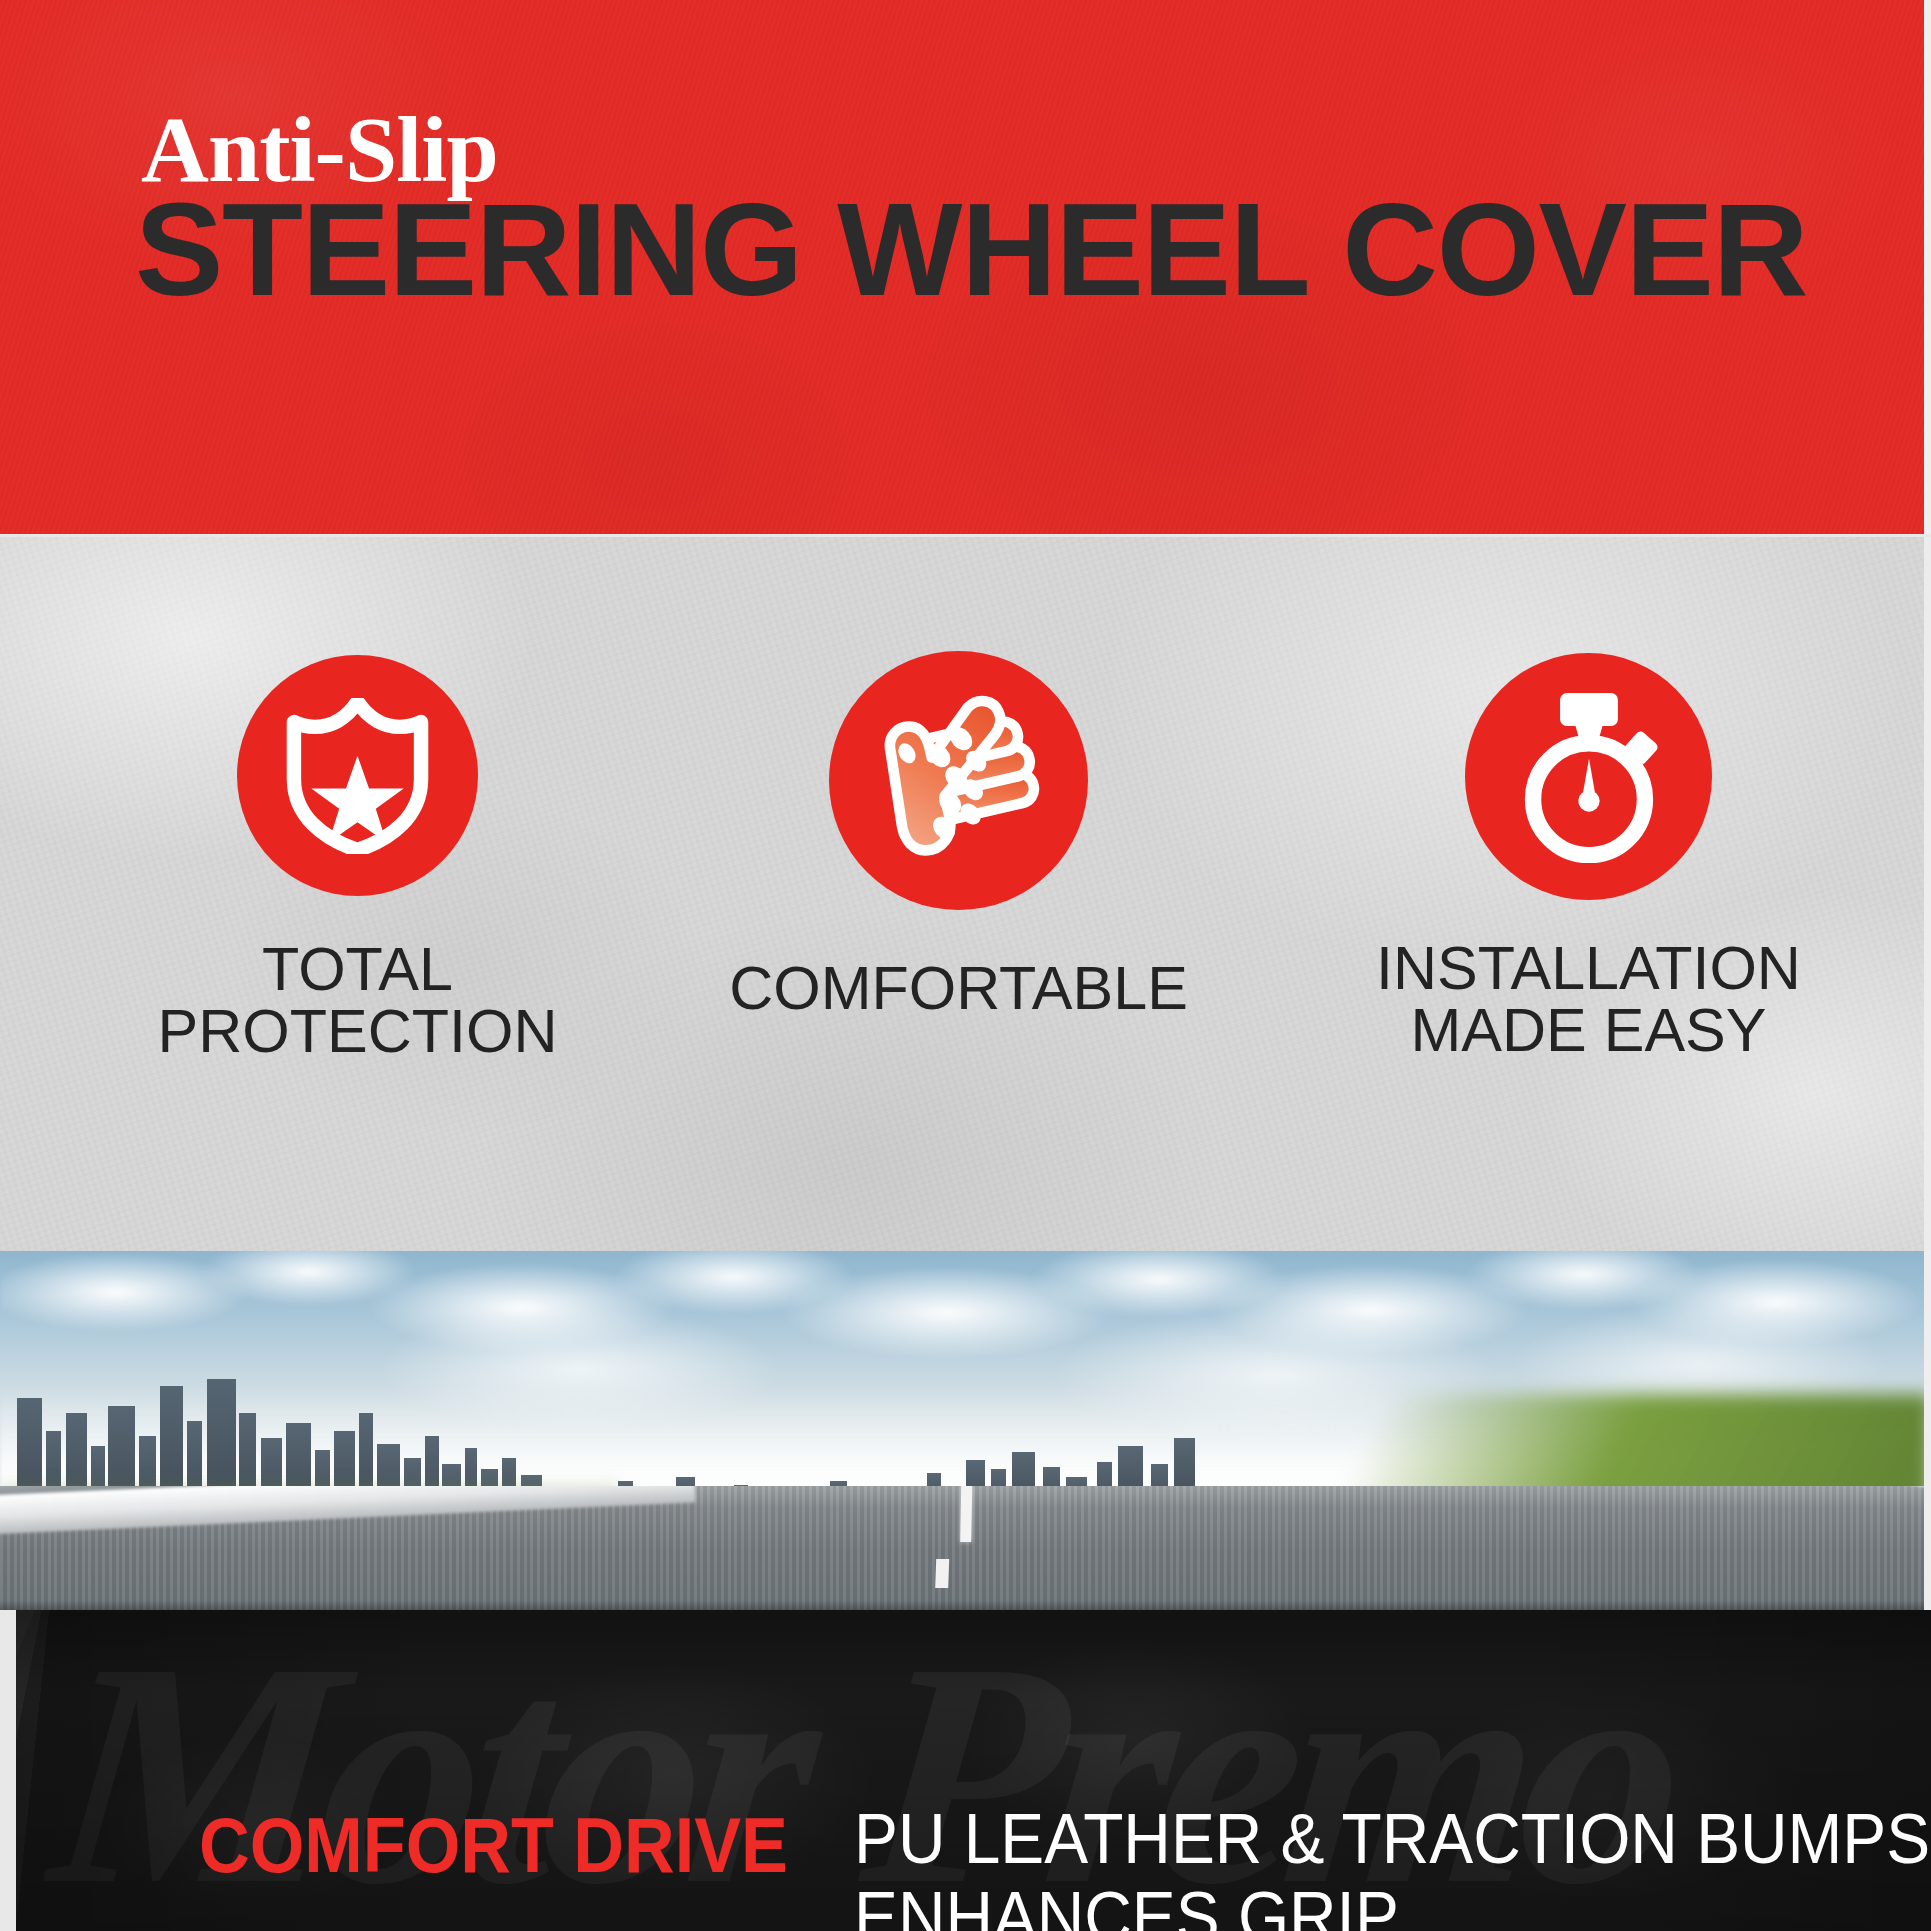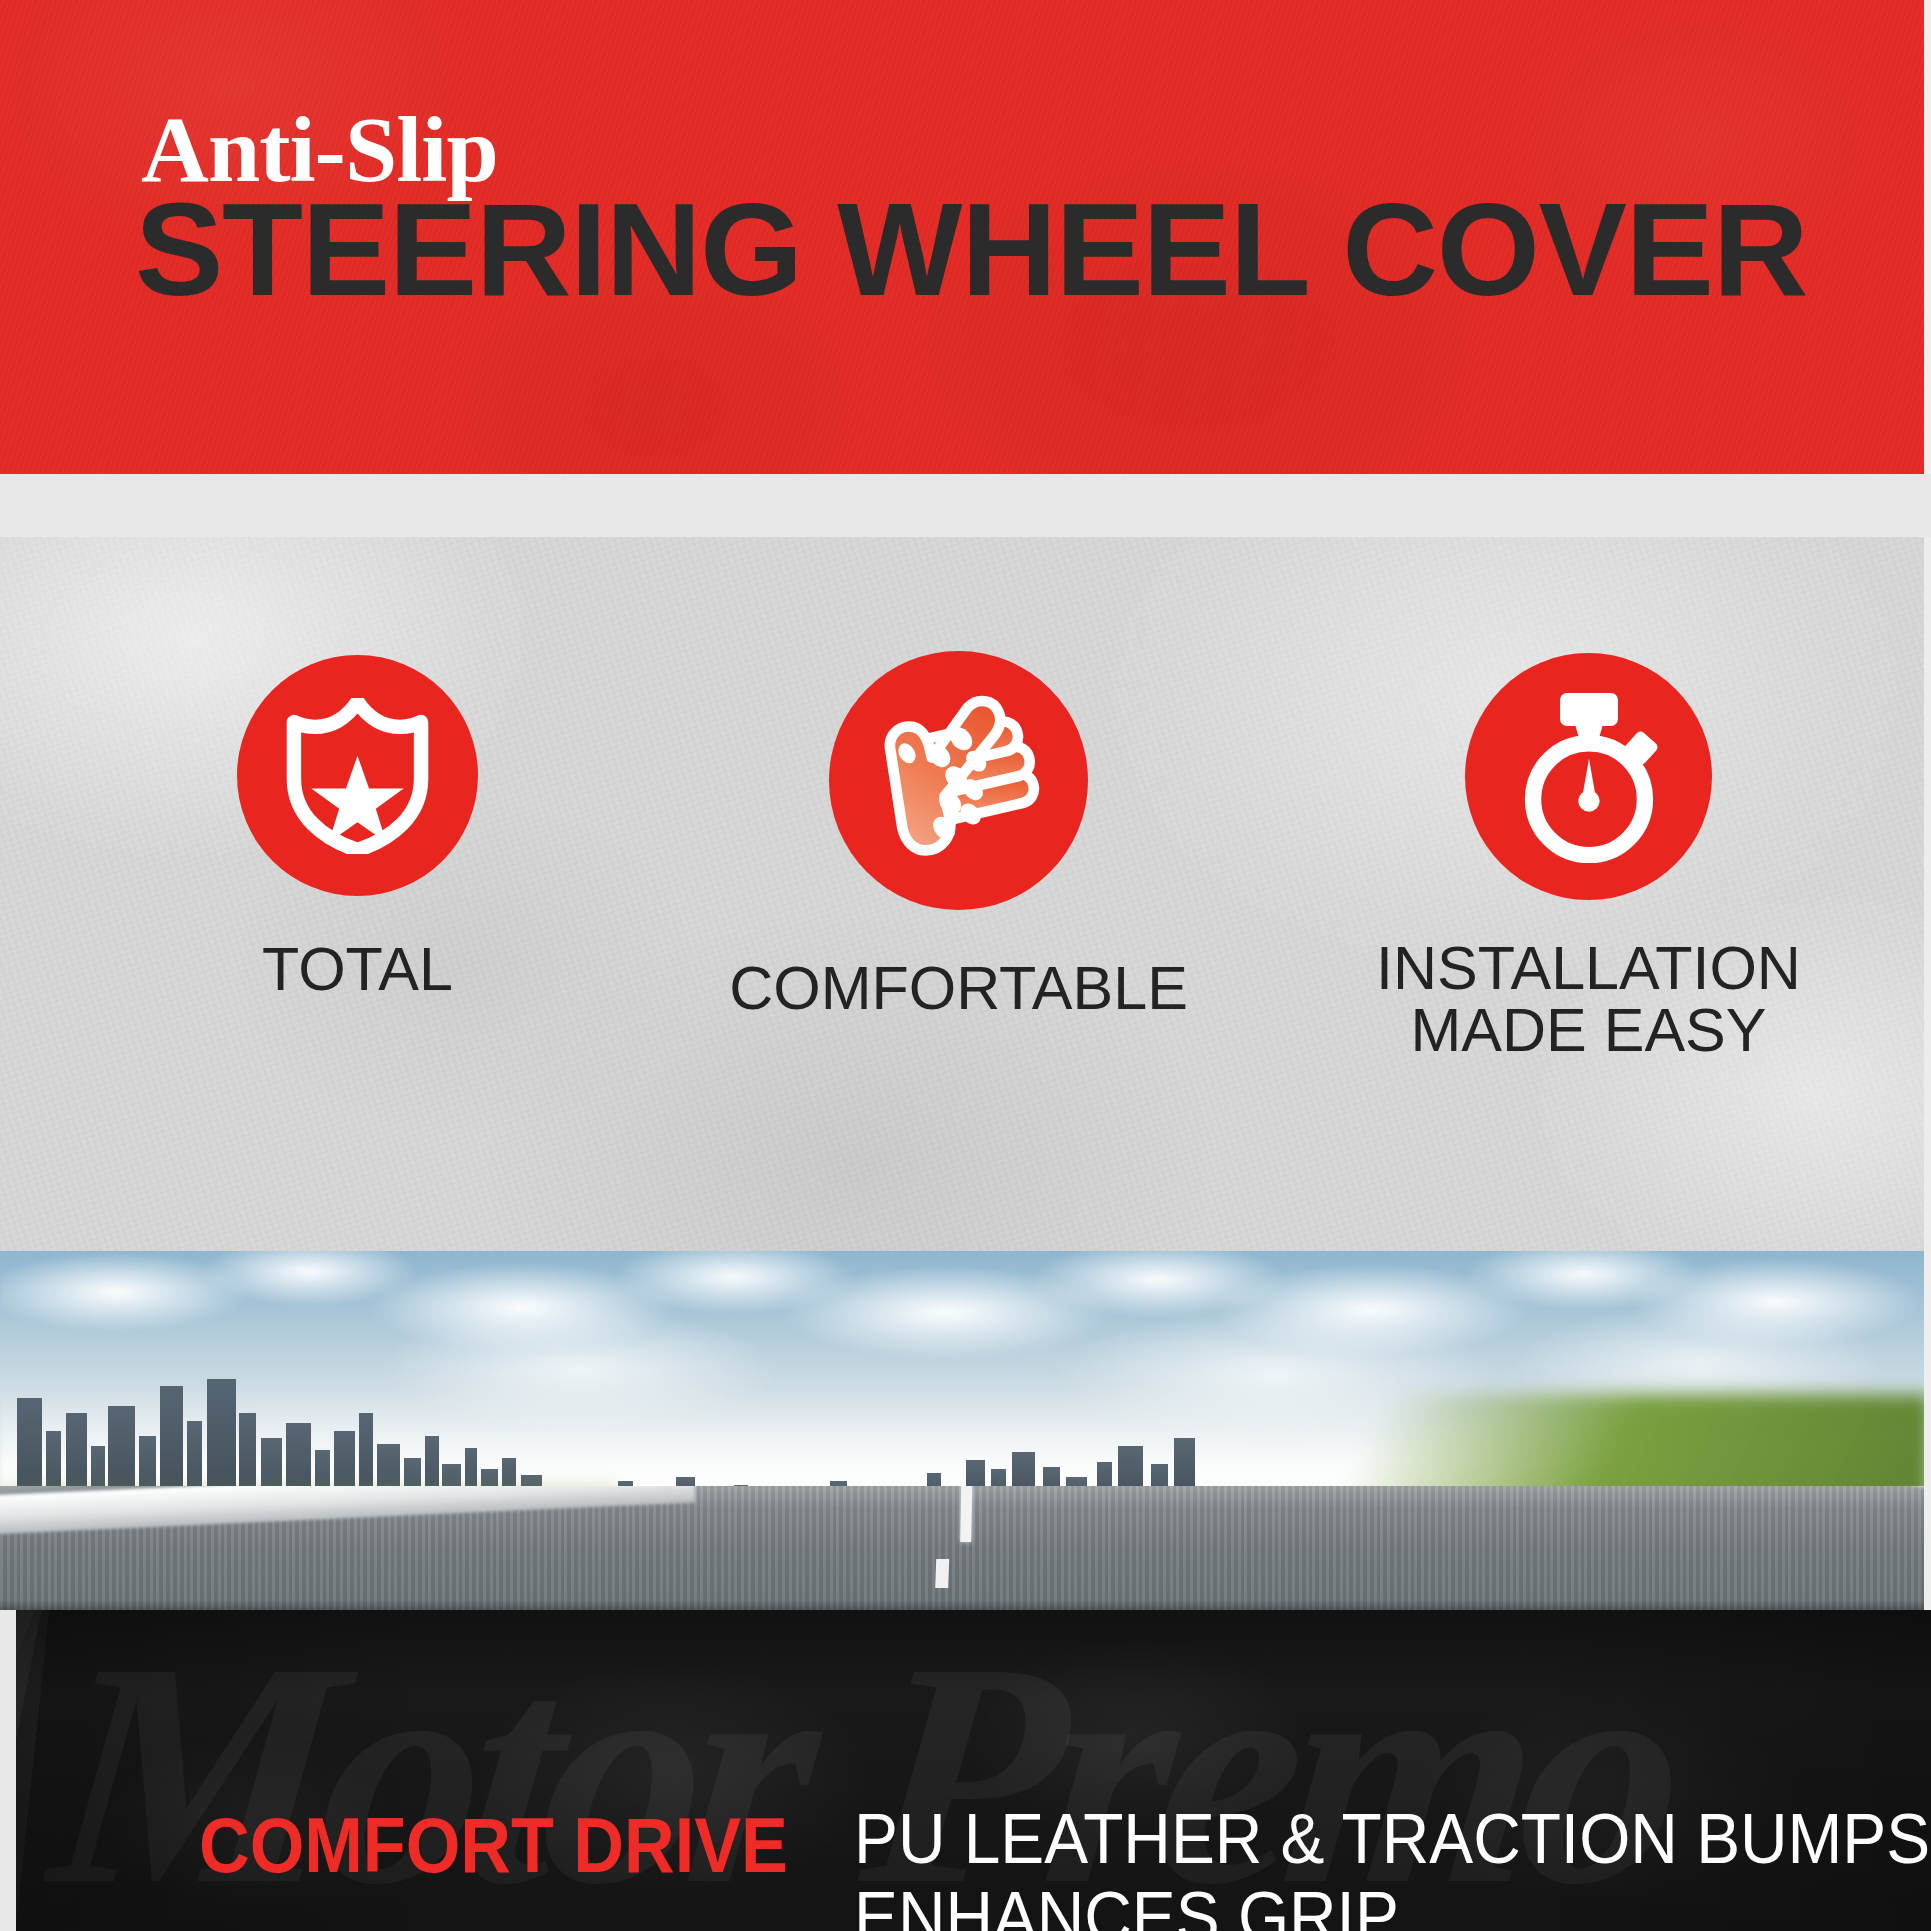--- a/index.html
+++ b/index.html
@@ -11,21 +11,21 @@
   }
   #poster {
     position:relative;
     width:1931px; height:1931px;
     overflow:hidden;
     background:#e8e8e8;
   }
 
   
   .band-red {
-    position:absolute; left:0; top:0; width:1931px; height:474px;
+    position:absolute; left:0; top:0; width:1931px; height:534px;
     background:#e32a25;
     overflow:hidden;
   }
   .band-red .paper {
     position:absolute; inset:0;
     background:
       radial-gradient(ellipse 367px 251px at 12% 18%, rgba(255,255,255,.055), transparent 70%),
       radial-gradient(ellipse 444px 290px at 62% 72%, rgba(0,0,0,.045), transparent 72%),
       radial-gradient(ellipse 290px 212px at 88% 30%, rgba(255,255,255,.04), transparent 70%),
       radial-gradient(ellipse 328px 232px at 34% 86%, rgba(0,0,0,.035), transparent 72%),
@@ -332,20 +332,21 @@
                        L 140 25
                        C 134 28 126 30 118 30
                        C 102 30 86 22 74 4 Z" fill="none" stroke="#ffffff" stroke-width="15" stroke-linejoin="round"></path>
 
               <path d="M74 60 L86 94 L122 94 L93 115 L104 150 L74 129 L44 150 L55 115 L26 94 L62 94 Z" fill="#ffffff"></path>
             </svg>
           </span>
         </div>
         <div class="feat-label">
           <span>TOTAL</span>
+          <span class="l2">PROTECTION</span>
         </div>
       </div>
 
       <div class="feature f2">
         <div class="badge">
           <span>
             <svg width="178" height="178" viewBox="0 0 184 184" aria-hidden="true">
               <defs>
                 <linearGradient id="palmGrad" x1="0" y1="1" x2="1" y2="0">
                   <stop offset="0%" stop-color="#f4a98b"></stop>

